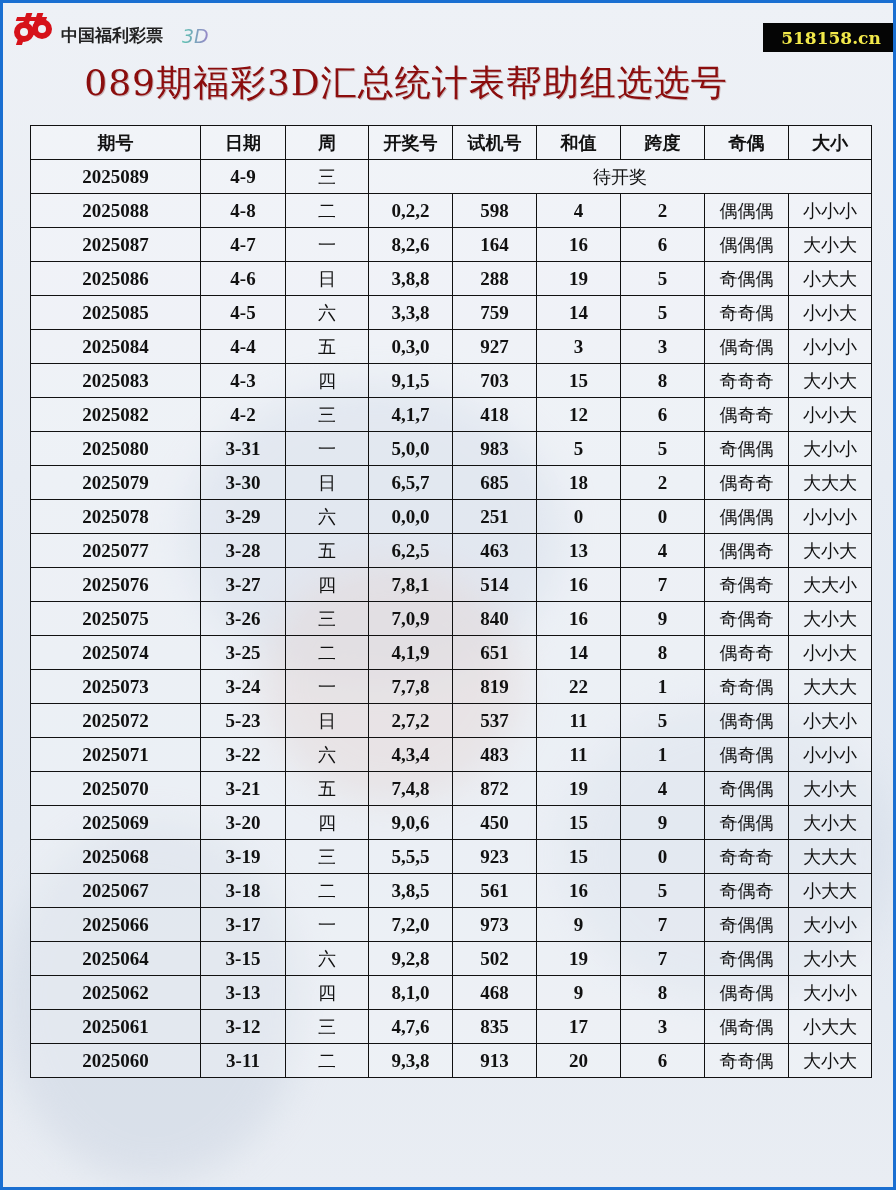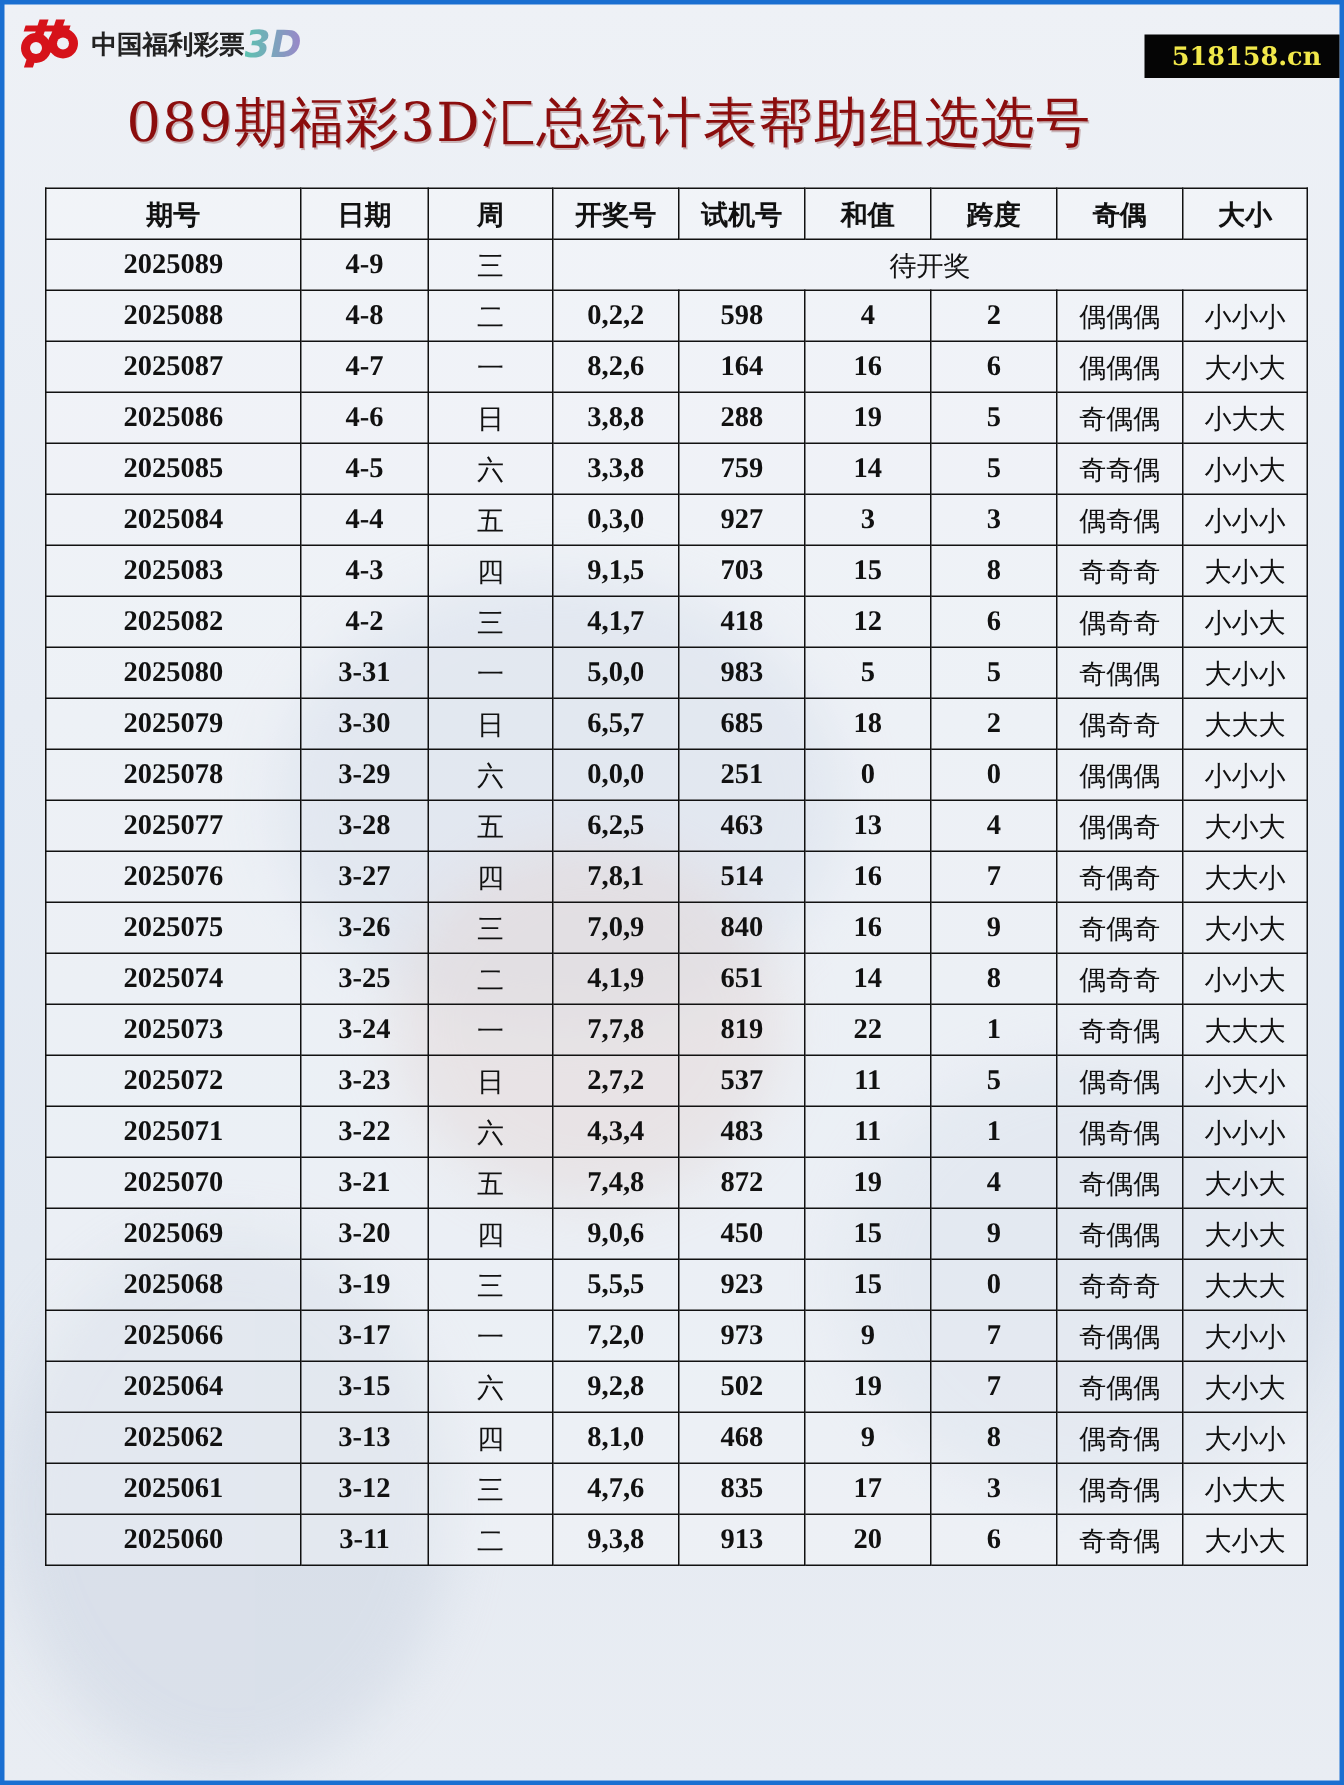--- a/index.html
+++ b/index.html
@@ -10,30 +10,30 @@
   }
   .frame {
     position: absolute; left: 3px; top: 3px; width: 890px; height: 1184px;
     background: linear-gradient(180deg, #eef1f6 0%, #e7ecf3 40%, #e3e9f1 70%, #e9edf3 100%);
     overflow: hidden;
   }
   .bgdeco {
     position: absolute; border-radius: 50%; filter: blur(18px); opacity: 0.45;
   }
   .logo {
-    position: absolute; left: 8px; top: 8px; height: 36px; display: flex; align-items: center;
+    position: absolute; left: 8px; top: 8px; height: 36px; display: flex; align-items: flex-end;
   }
   .logo-mark { width: 46px; height: 36px; }
   .logo-text {
     font-family: "DejaVu Sans", sans-serif; font-weight: bold; font-size: 17px; color: #222;
     margin-left: 4px; letter-spacing: 0px;
   }
   .logo-3d {
-    font-family: "DejaVu Sans", sans-serif; font-weight: bold; font-style: italic;
-    font-size: 25px; margin-left: 0;
+    font-family: "DejaVu Sans", sans-serif; font-weight: normal; font-style: italic;
+    font-size: 19px; margin-left: 19px;
     background: linear-gradient(90deg, #5cc3b0, #9a86c9); -webkit-background-clip: text; color: transparent;
   }
   .site-badge {
     position: absolute; left: 760px; top: 20px; width: 136px; height: 29px;
     background: #050505; color: #f1e84a; font-family: "DejaVu Serif", serif; font-weight: bold;
     font-size: 17px; display: flex; align-items: center; justify-content: center;
   }
   .title {
     position: absolute; left: 0; top: 56px; width: 806px; text-align: center;
     font-family: "DejaVu Serif", "Liberation Serif", serif; font-size: 36px; color: #8b0d0d;
@@ -290,21 +290,21 @@
     <td class="num">7,7,8</td>
     <td class="num">819</td>
     <td class="num">22</td>
     <td class="num">1</td>
     <td class="cjk">奇奇偶</td>
     <td class="cjk">大大大</td>
   </tr>
 
   <tr>
     <td class="num">2025072</td>
-    <td class="num">3-23</td>
+    <td class="num">5-23</td>
     <td class="cjk">日</td>
     <td class="num">2,7,2</td>
     <td class="num">537</td>
     <td class="num">11</td>
     <td class="num">5</td>
     <td class="cjk">偶奇偶</td>
     <td class="cjk">小大小</td>
   </tr>
 
   <tr>
@@ -348,20 +348,31 @@
     <td class="num">3-19</td>
     <td class="cjk">三</td>
     <td class="num">5,5,5</td>
     <td class="num">923</td>
     <td class="num">15</td>
     <td class="num">0</td>
     <td class="cjk">奇奇奇</td>
     <td class="cjk">大大大</td>
   </tr>
 
+  <tr>
+    <td class="num">2025067</td>
+    <td class="num">3-18</td>
+    <td class="cjk">二</td>
+    <td class="num">3,8,5</td>
+    <td class="num">561</td>
+    <td class="num">16</td>
+    <td class="num">5</td>
+    <td class="cjk">奇偶奇</td>
+    <td class="cjk">小大大</td>
+  </tr>
 
   <tr>
     <td class="num">2025066</td>
     <td class="num">3-17</td>
     <td class="cjk">一</td>
     <td class="num">7,2,0</td>
     <td class="num">973</td>
     <td class="num">9</td>
     <td class="num">7</td>
     <td class="cjk">奇偶偶</td>

